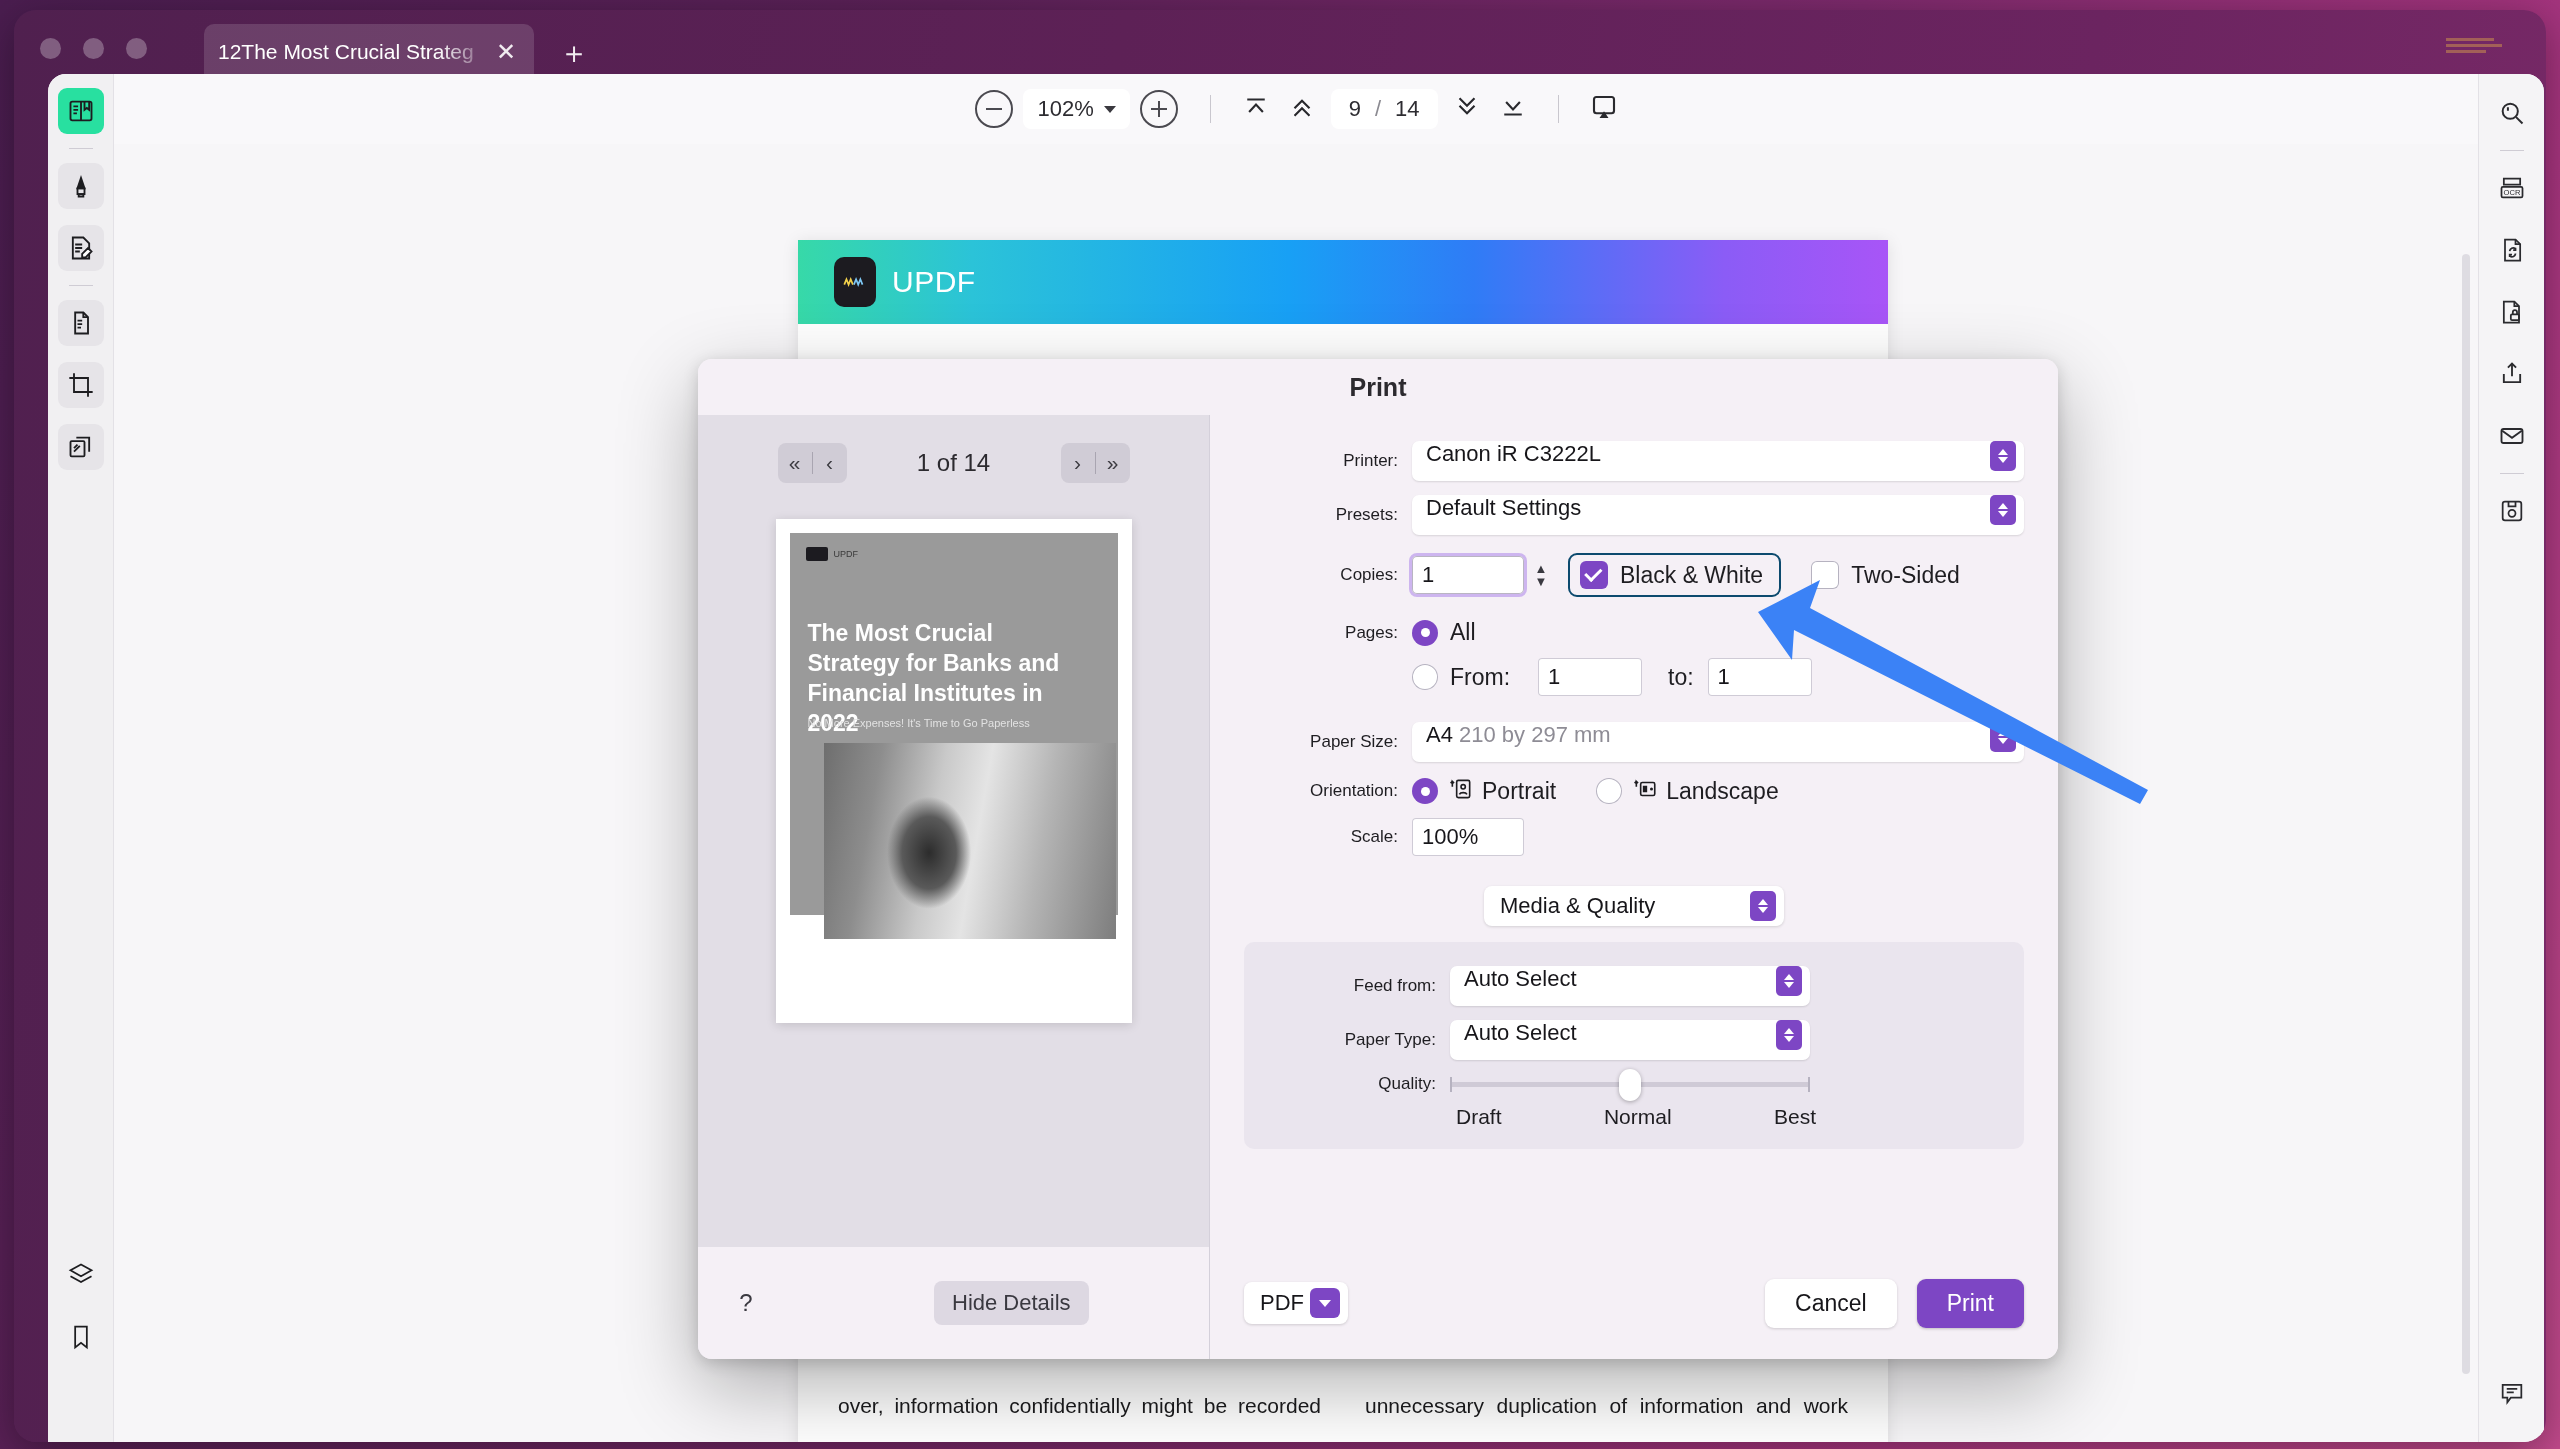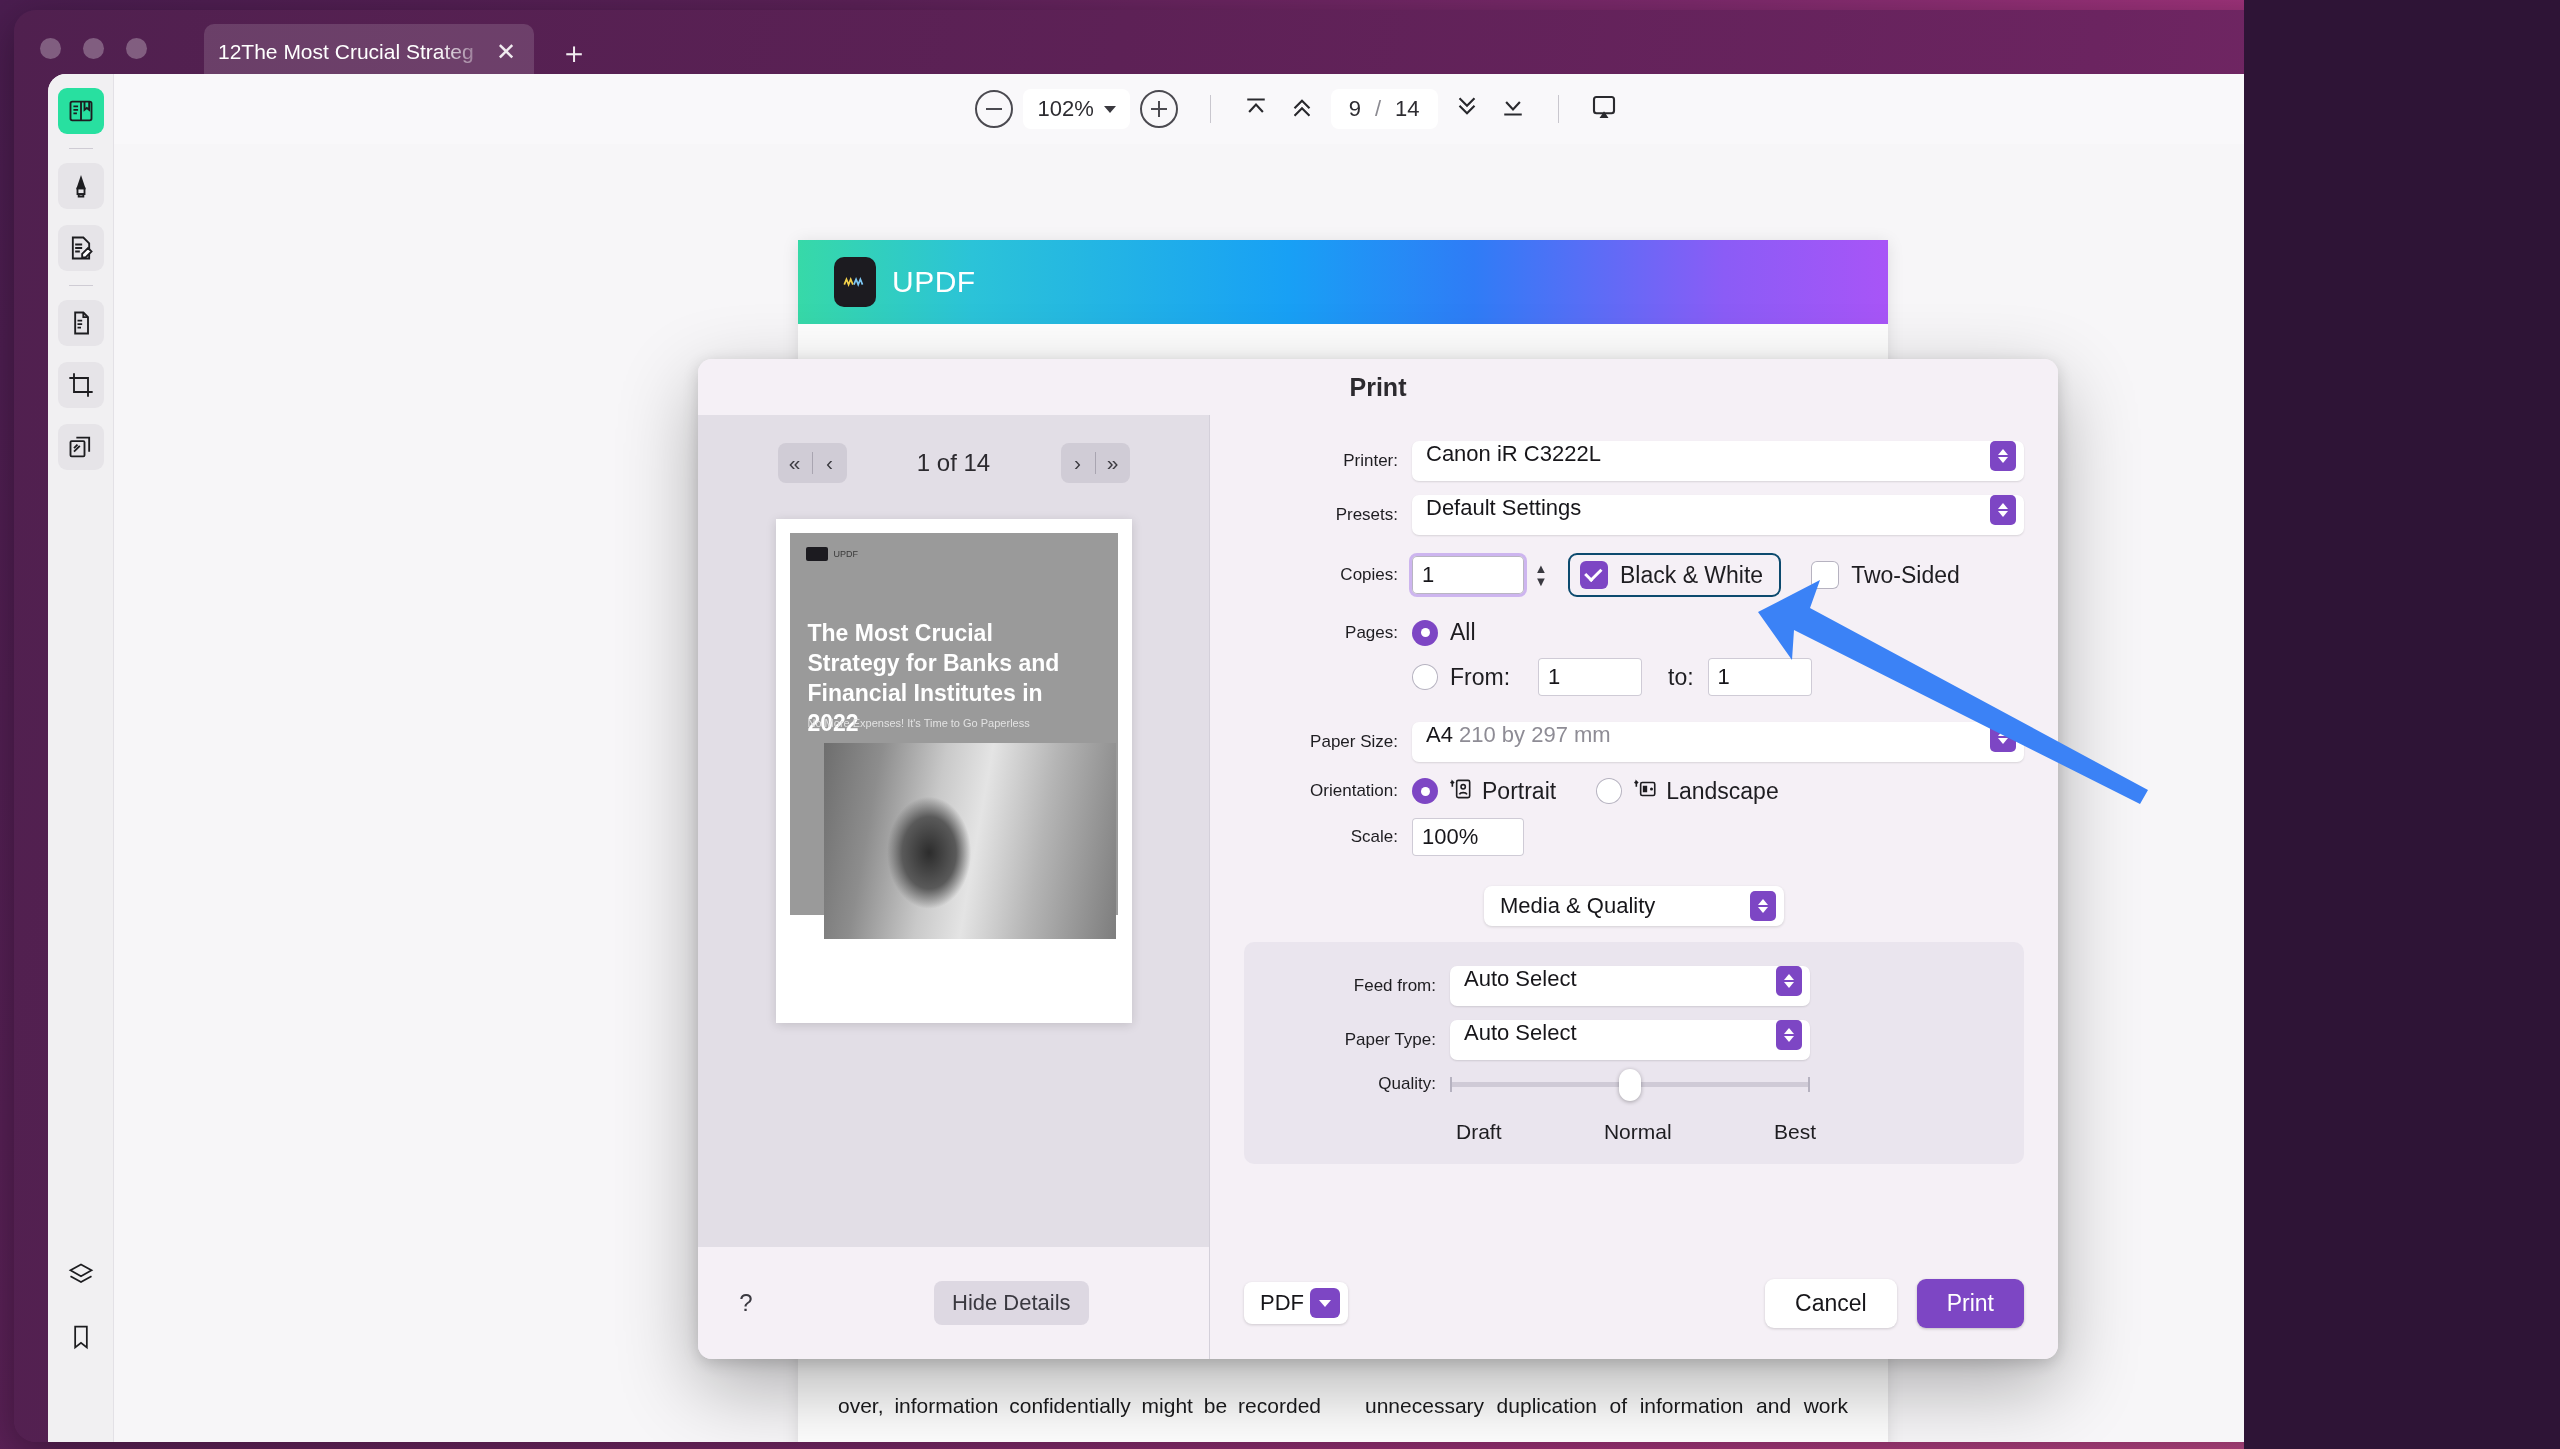--- a/index.html
+++ b/index.html
@@ -6,21 +6,21 @@
   html, body {
     width: 2560px; height: 1449px;
     overflow: hidden;
     font-family: "Liberation Sans", sans-serif;
     background: #2e1436;
   }
 
   
   .app-root {
     position: relative;
-    width: 2244px; height: 1449px;
+    width: 2560px; height: 1449px;
     background: linear-gradient(120deg, #4a1d4f 0%, #5b2157 28%, #7d2a6c 55%, #a8357f 78%, #c24a8c 100%);
     overflow: hidden;
   }
   .window {
     position: absolute;
     left: 14px; top: 10px;
     width: 2532px; height: 1432px;
     border-radius: 22px;
     background: linear-gradient(100deg, #50204f 0%, #5d2156 40%, #6b2460 75%, #7a2a68 100%);
     box-shadow: 0 10px 40px rgba(0,0,0,.35);
@@ -801,21 +801,21 @@
               <div class="row">
                 <div class="lbl" style="width:186px">Paper Type:</div>
                 <div class="popup" style="max-width:360px">
                   <span class="val">Auto Select</span>
                   <span class="stepper">
                         <i class="up"></i>
                         <i class="dn"></i>
                       </span>
                 </div>
               </div>
-              <div class="row" style="margin-bottom:16px">
+              <div class="row" style="margin-bottom:1px">
                 <div class="lbl" style="width:186px">Quality:</div>
                 <div class="slider-track" style="max-width:360px">
                   <div class="slider-knob"></div>
                 </div>
               </div>
               <div class="slider-labels" style="max-width:552px">
                 <span>Draft</span>
                 <span>Normal</span>
                 <span>Best</span>
               </div>

